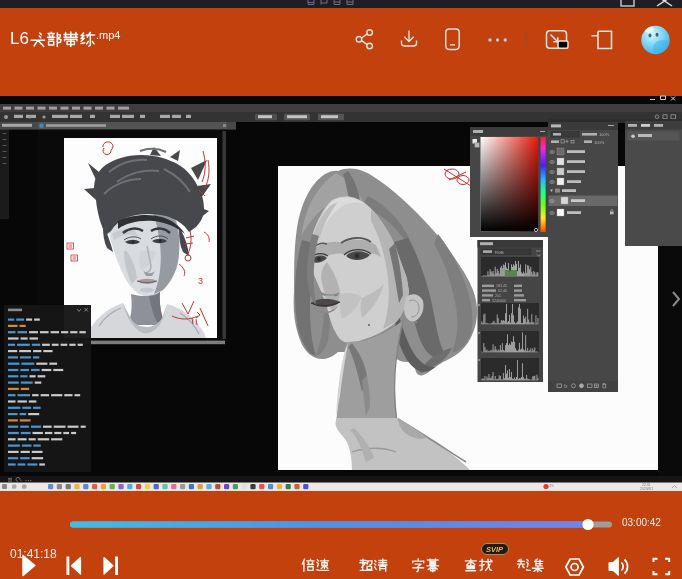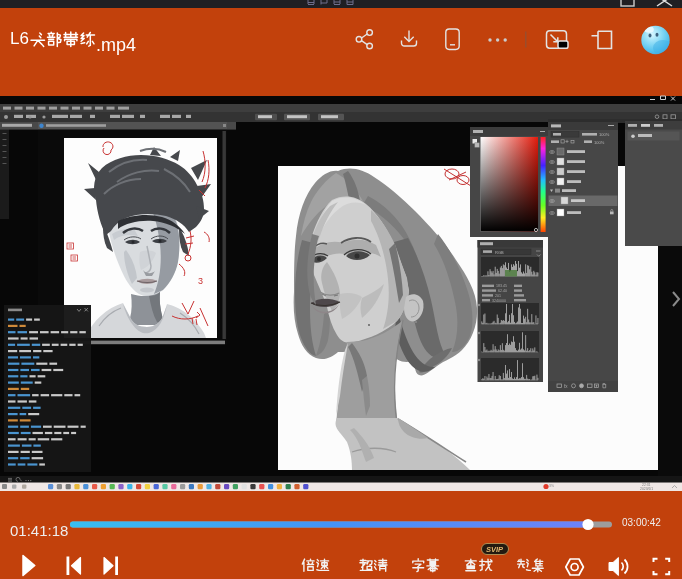--- a/index.html
+++ b/index.html
@@ -1,22 +1,22 @@
 <!DOCTYPE html>
 <html><head>
 <meta charset="utf-8">
 <style>
 html,body{margin:0;padding:0;background:#000;}
 #app{position:relative;width:682px;height:579px;background:#c2410c;overflow:hidden;
   font-family:"Liberation Sans",sans-serif;}
 .abs{position:absolute;}
 #titlebar{left:0;top:0;width:682px;height:8px;background:#1f1f23;}
 #vtitle{left:10px;top:29px;color:#ffffff;font-size:17px;}
-#vtitle2{left:96px;top:35px;color:#ffffff;font-size:18px;}
-#time1{left:10px;top:522px;color:#eeeeee;font-size:15px;}
+#vtitle2{left:96px;top:29px;color:#ffffff;font-size:11px;}
+#time1{left:10px;top:547px;color:#eeeeee;font-size:12px;}
 #time2{left:622px;top:517px;color:#eeeeee;font-size:10px;}
 </style>
 </head>
 <body>
 <div id="app">
   <div class="abs" id="titlebar"></div>
 
   <div class="abs" id="vtitle">L6</div>
     <div class="abs" id="vtitle2">.mp4</div>
   <svg class="abs" style="left:0;top:0" width="682" height="579" viewBox="0 0 682 579">

